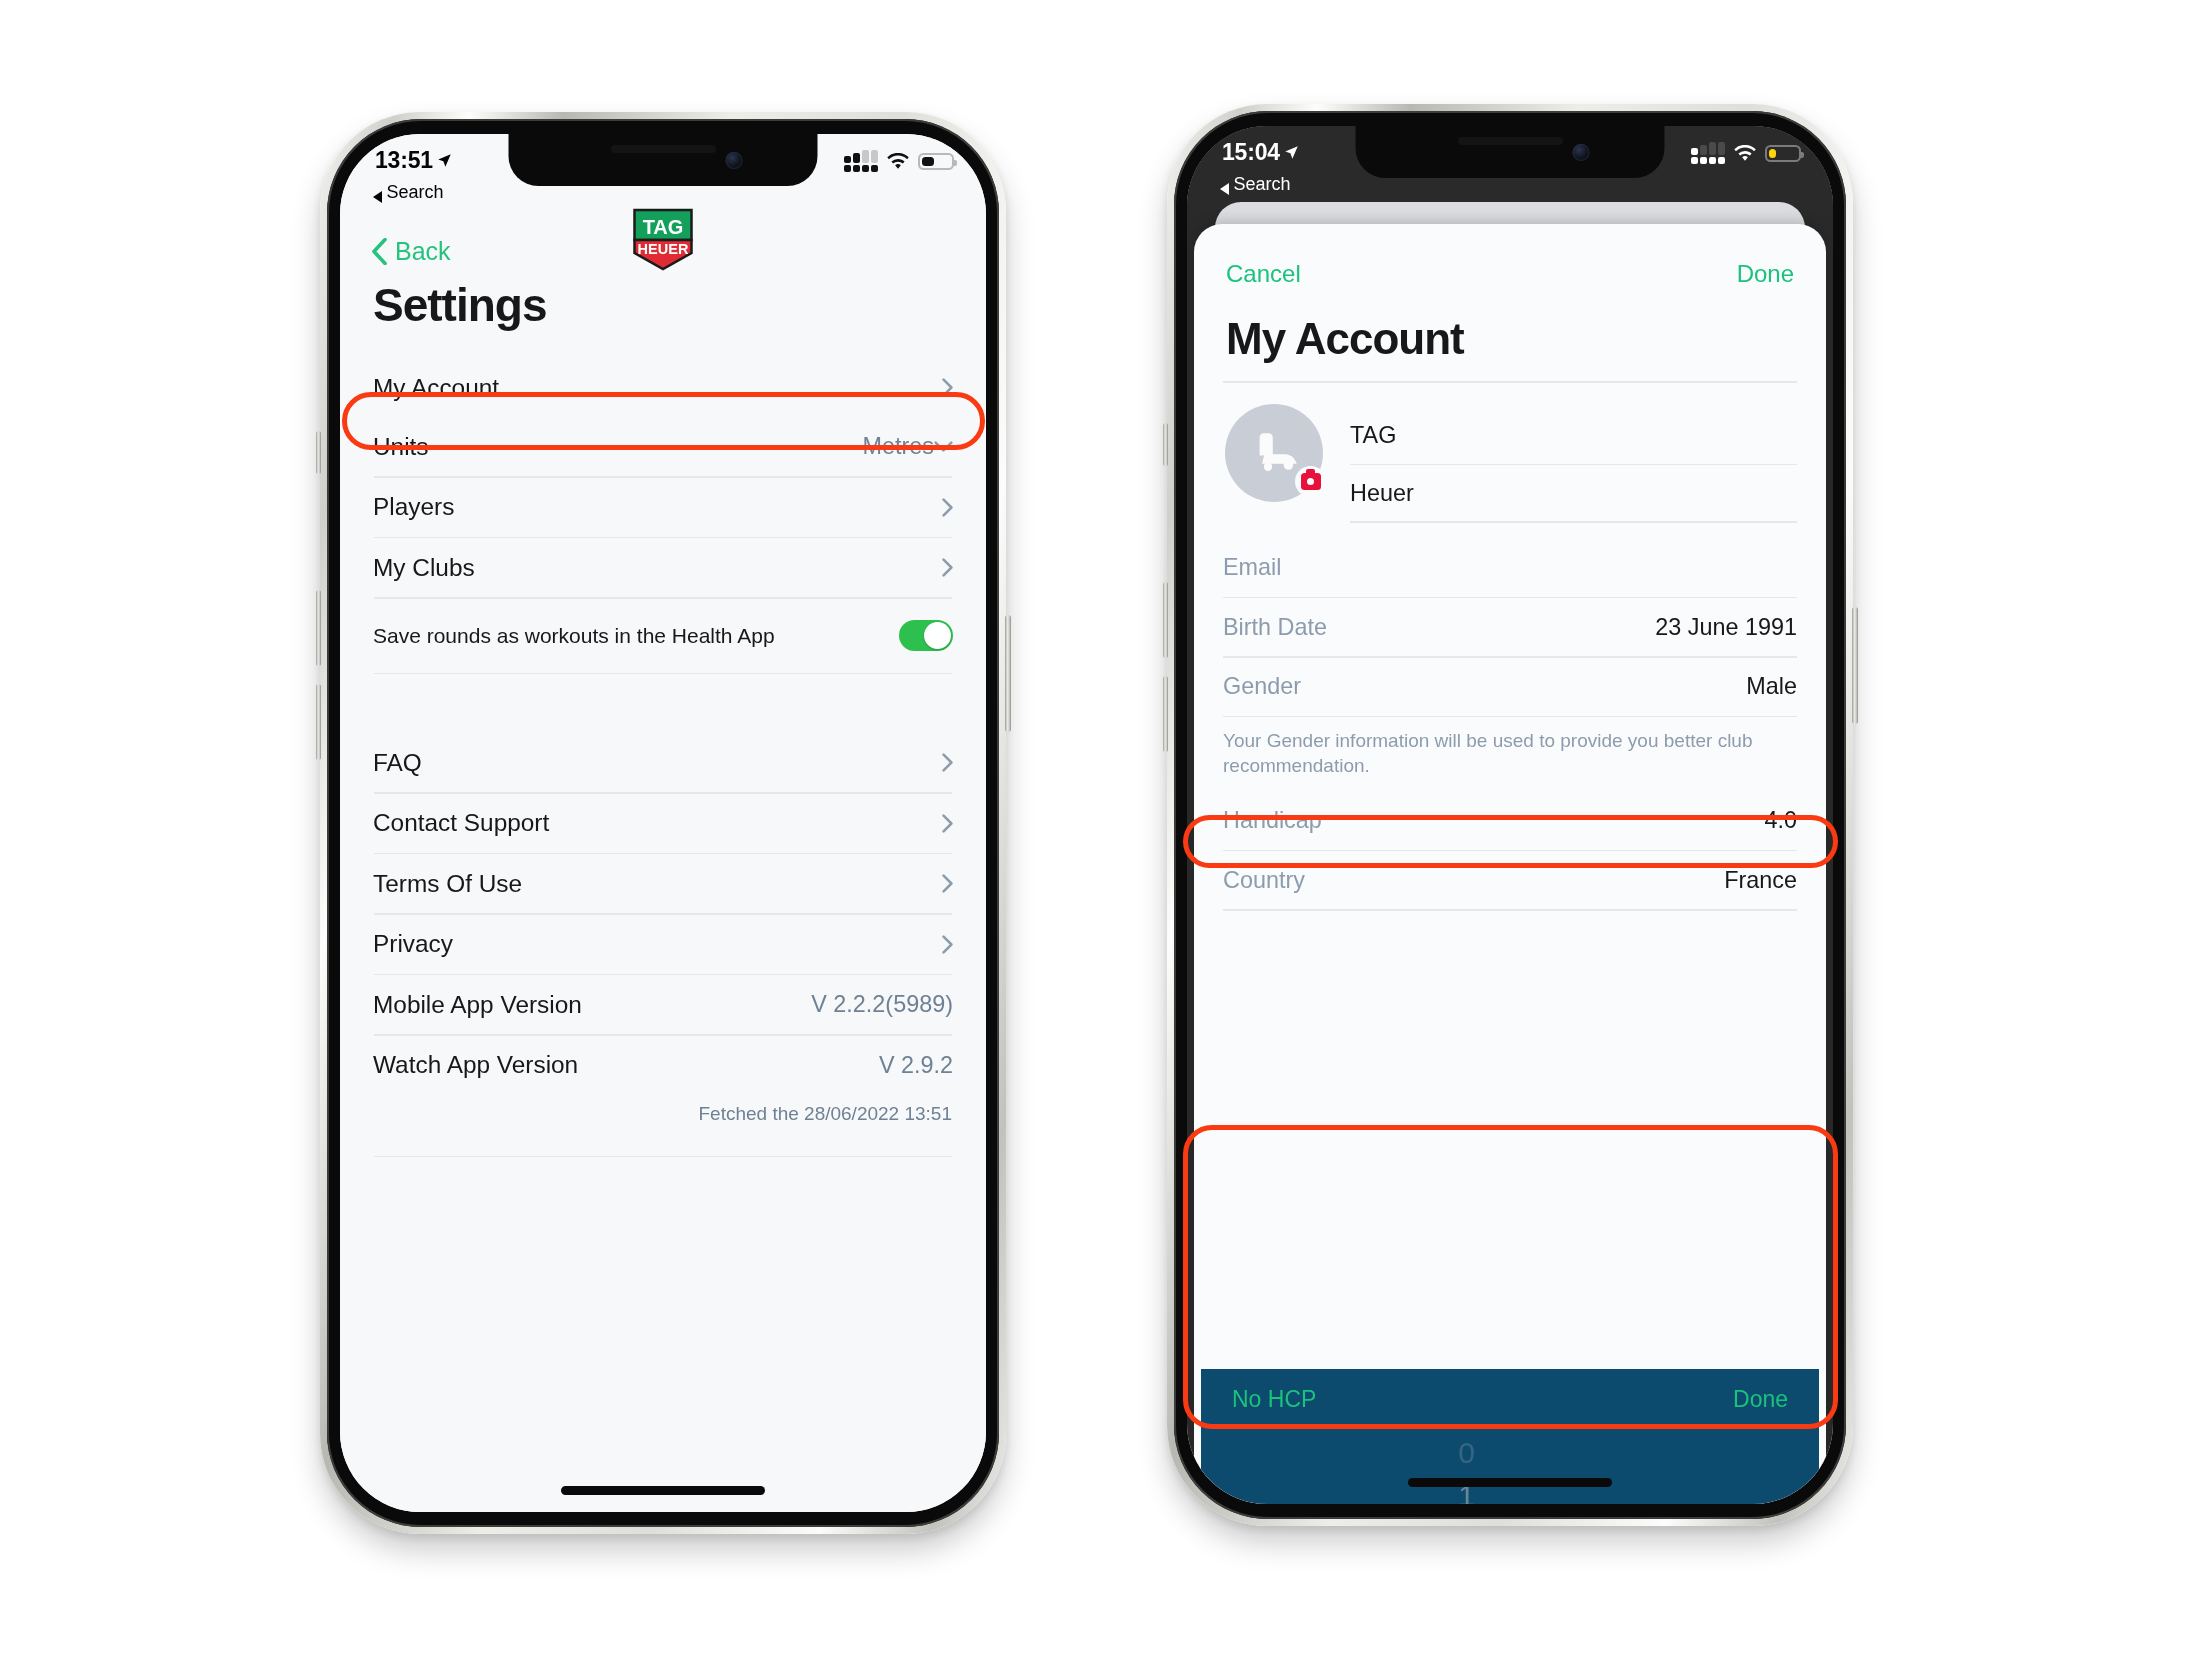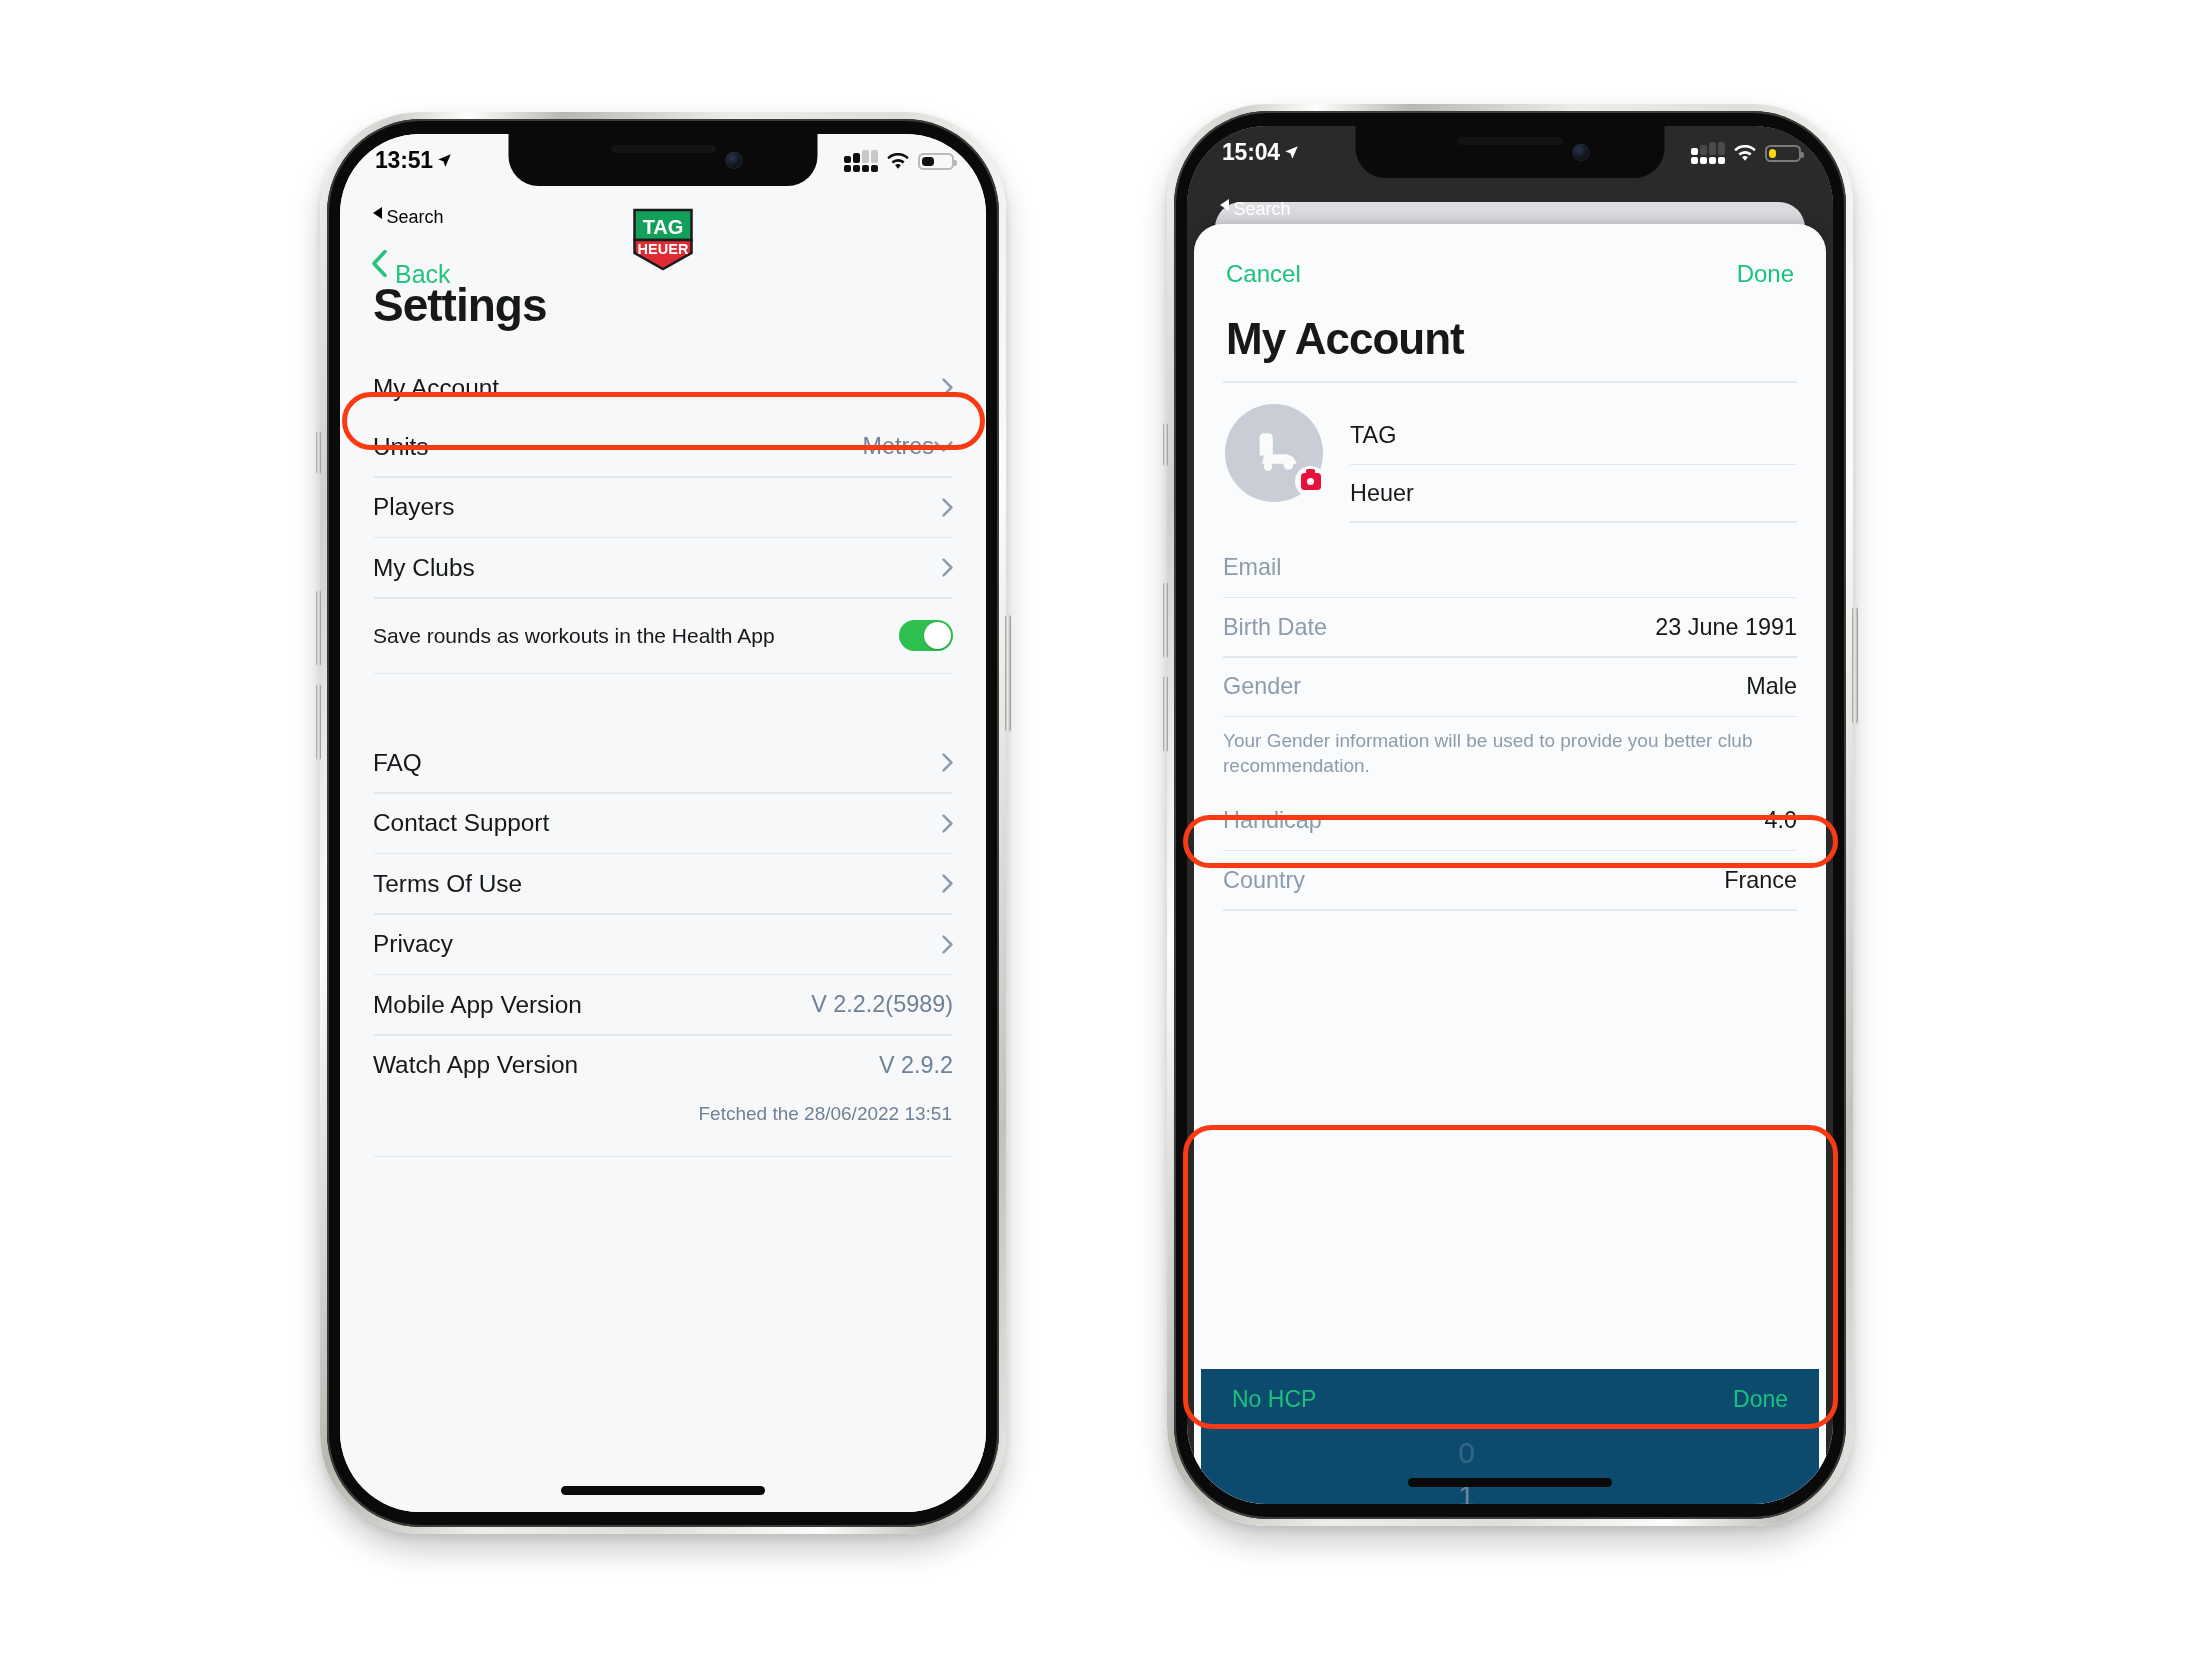--- a/index.html
+++ b/index.html
@@ -70,21 +70,21 @@
   .sb-time { font-size: 23px; font-weight: 600; letter-spacing: -0.2px; display: flex; align-items: center; gap: 4px; }
   .loc-arrow { width: 15px; height: 15px; display: inline-block; }
   .sb-right { display: flex; align-items: center; gap: 9px; padding-top: 3px; }
   .bars { display: grid; grid-template-columns: repeat(4,7px); grid-template-rows: 13px 7px; gap: 2px; align-items: end; }
   .bars i { display: block; width: 7px; border-radius: 2px; }
   .wifi { width: 22px; height: 17px; }
   .batt { width: 36px; height: 17px; border-radius: 5.5px; position: relative; display: flex; align-items: center; padding: 2px; }
   .batt::after { content:''; position:absolute; right:-4.5px; top:5.5px; width:3.5px; height:6px; border-radius:0 2px 2px 0; }
   .batt i { display:block; height: 100%; border-radius: 3.5px; }
 
-  .backlink { position: absolute; top: 48px; left: 33px; font-size: 18px; font-weight: 500; display: flex; align-items: flex-start; gap: 4.5px; z-index: 30; margin-top: 25px; }
+  .backlink { position: absolute; top: 48px; left: 33px; font-size: 18px; font-weight: 500; display: flex; align-items: flex-end; gap: 4.5px; z-index: 30; }
   .tri-left { width: 0; height: 0; border-top: 6.5px solid transparent; border-bottom: 6.5px solid transparent; border-right: 9px solid currentColor; }
 
   
   .sb-light { color: #050505; text-align: right; }
   .sb-light .bars i.on { background:#111; } .sb-light .bars i.off { background:#c8c8c8; }
   .sb-light .batt { border: 2px solid #b9b9b9; }
   .sb-light .batt::after { background:#b9b9b9; }
   .sb-light .batt i { background:#111; }
   
   .statusdark { background: #2a2a2a; }
@@ -92,21 +92,21 @@
   .sb-dark .bars i.on { background:#4a4a4a; } .sb-dark .bars i.off { background:#fff; }
   .sb-dark .batt { border: 2px solid #7b7b7b; }
   .sb-dark .batt::after { background:#7b7b7b; }
   .sb-dark .batt i { background:#ffd60a; }
 
   
   .p1-body { position: absolute; inset: 0; background:#f7f8f9; }
   .logo-wrap { position:absolute; top:74px; left:50%; transform:translateX(-50%); width:61px; height:63px; }
   .navrow { position: absolute; top: 103px; left: 31px; display: flex; align-items: center; gap: 7px; }
   .back-chev { width: 17px; height: 27px; }
-  .back-txt { font-size: 25px; font-weight: 500; color: #25c37d; margin-top: 23px; }
+  .back-txt { font-size: 25px; font-weight: 500; color: #25c37d; }
   .p1-title { position: absolute; top: 144px; left: 33px; font-size: 46px; font-weight: 800; letter-spacing: -1px; color:#16181a; }
 
   .list { position: absolute; top: 224px; left: 0; right: 0; padding: 0 33px; }
   .row { position: relative; display:flex; align-items:center; justify-content:space-between; height: 59px; }
   .row .label { font-size: 24.4px; font-weight: 500; color:#16181a; line-height:1.14; }
   .row .label.two { font-size: 21px; }
   .row .value { font-size: 23.4px; color:#6f8194; font-weight: 400; }
   .row .right { display:flex; align-items:center; }
   .chev-r { width: 11px; height: 19px; }
   .chev-d { width: 19px; height: 11px; }

